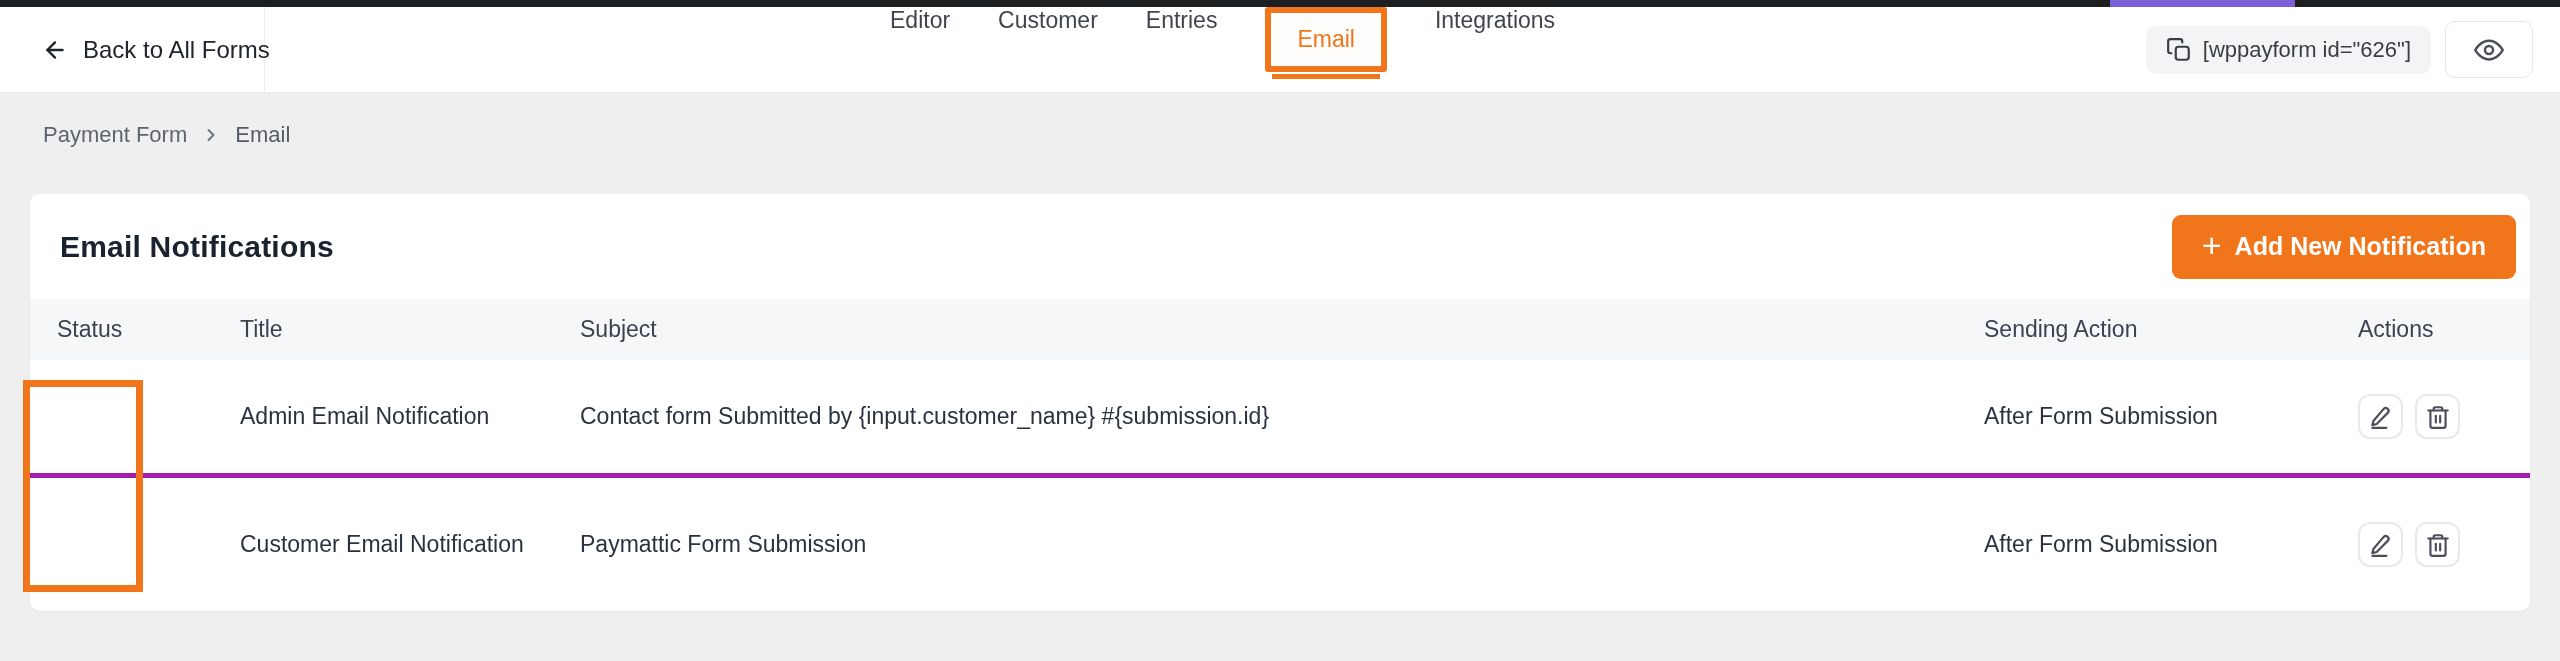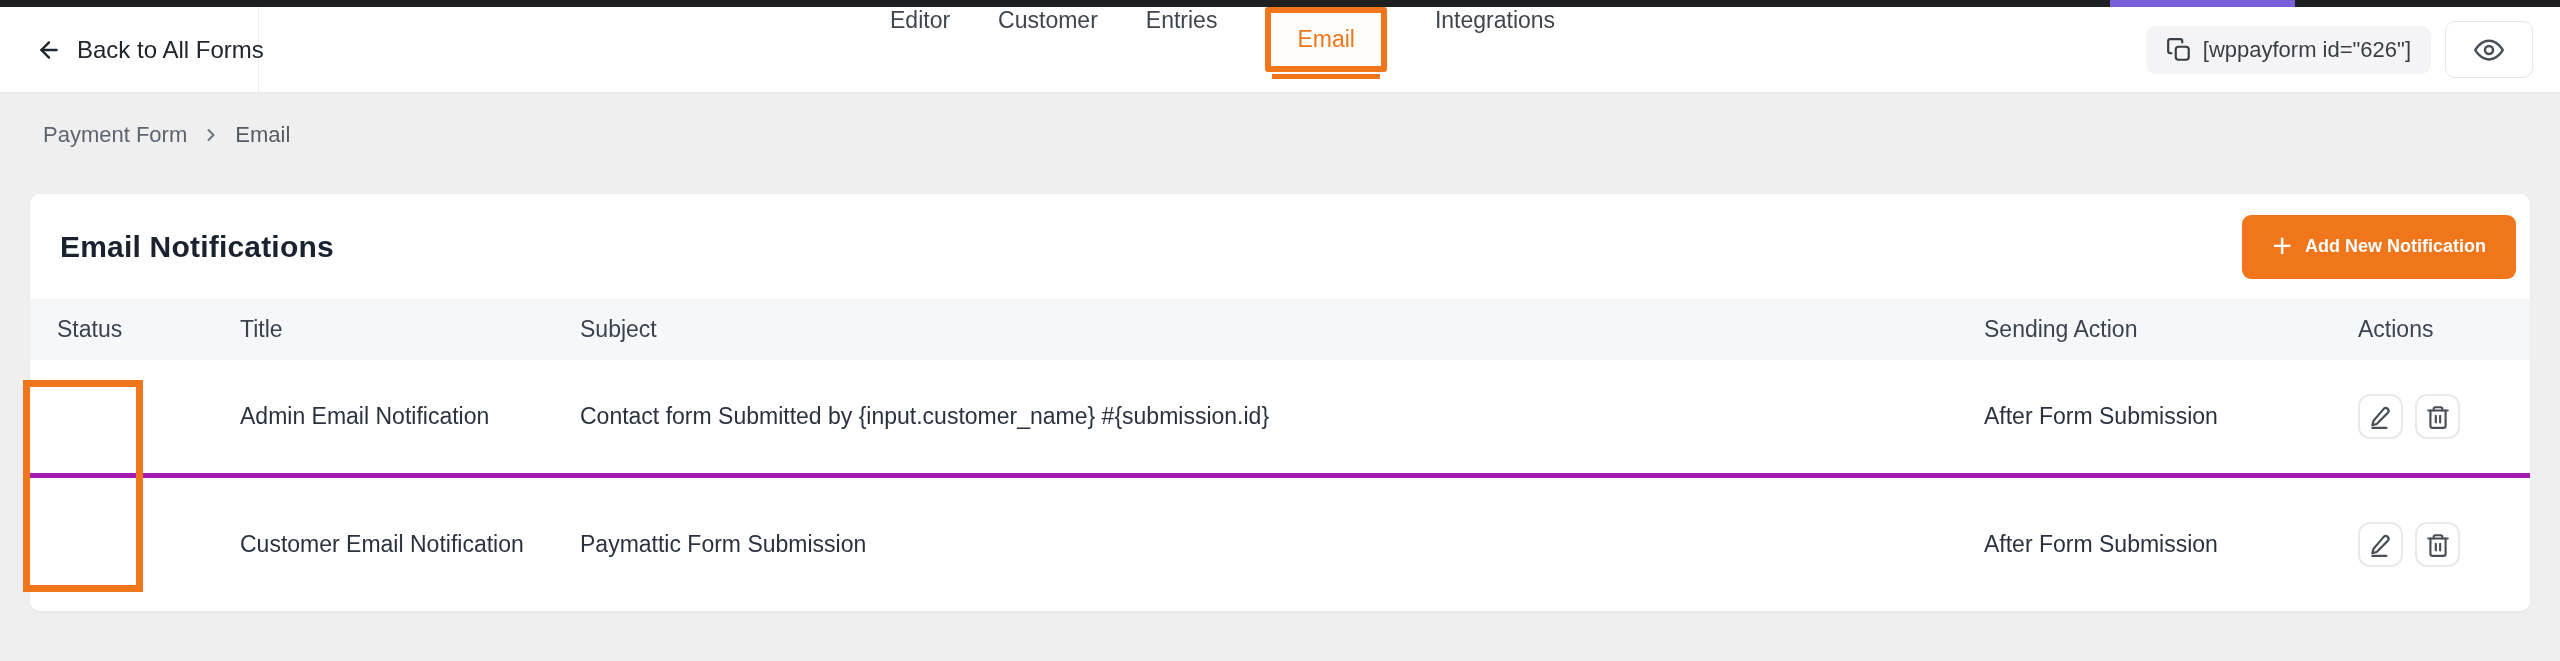--- a/index.html
+++ b/index.html
@@ -11,21 +11,21 @@
     color:#2b323f;
   }
   svg { display:block; }
 
   
   .top-strip { position:absolute; left:0; top:0; width:2560px; height:7px; background:#1e1f21; z-index:30; }
   .top-strip .progress { position:absolute; left:2110px; top:0; width:185px; height:7px; background:#7b5fd6; }
 
   
   .app-header { position:absolute; left:0; top:7px; width:2560px; height:86px; background:#ffffff; border-bottom:1px solid #e9e9ea; z-index:20; }
-  .back-section { position:absolute; left:6px; top:0; width:253px; height:100%; border-right:1px solid #ededee; display:flex; align-items:center; padding-left:30px; gap:15px; cursor:pointer; }
+  .back-section { position:absolute; left:12px; top:0; width:253px; height:100%; border-right:1px solid #ededee; display:flex; align-items:center; padding-left:30px; gap:15px; cursor:pointer; }
   .back-section .label { font-size:24px; color:#20252b; font-weight:500; white-space:nowrap; }
   .tabs { position:absolute; left:890px; top:0; height:100%; display:flex; align-items:flex-start; gap:48px; }
   .tab { font-size:23px; color:#40454d; cursor:pointer; white-space:nowrap; }
   .tab-active-wrap { position:relative; border:6px solid #f1761b; border-radius:3px; padding:13px 26px; background:#fffdfb; }
   .tab-active-wrap .tab { color:#f1761b; font-weight:500; }
   .tab-underline { position:absolute; left:50%; transform:translateX(-50%); top:calc(100% + 8px); width:108px; height:5px; background:#f1761b; }
   .header-right { position:absolute; right:27px; top:0; height:100%; display:flex; align-items:center; gap:14px; }
   .shortcode-pill { height:48px; background:#f4f4f6; border-radius:10px; display:flex; align-items:center; gap:11px; padding:0 20px; cursor:pointer; }
   .shortcode-pill .code { font-size:22px; color:#393e45; white-space:nowrap; }
   .eye-button { width:88px; height:57px; background:#ffffff; border:1px solid #e4e6e9; border-radius:10px; display:flex; align-items:center; justify-content:center; cursor:pointer; }
@@ -34,21 +34,21 @@
   .breadcrumb { position:absolute; left:43px; top:119px; height:32px; display:flex; align-items:center; gap:14px; }
   .crumb { font-size:22px; color:#5d646f; white-space:nowrap; cursor:pointer; }
   .crumb.current { color:#555c66; }
 
   
   .card { position:absolute; left:30px; top:194px; width:2500px; height:417px; background:#ffffff; border-radius:10px; box-shadow:0 1px 3px rgba(20,30,50,0.05); overflow:hidden; }
   .card-header { height:105px; display:flex; align-items:center; justify-content:space-between; padding:0 14px 0 30px; background:#ffffff; }
   .card-title { font-size:30px; font-weight:700; color:#19222e; letter-spacing:0.2px; }
   .add-btn { height:64px; background:#f1761b; border:none; border-radius:9px; color:#ffffff; display:flex; align-items:center; gap:13px; padding:0 30px; cursor:pointer; }
   .add-btn .plus { font-size:34px; font-weight:400; line-height:1; margin-top:-3px; }
-  .add-btn .label { font-size:18px; font-weight:700; white-space:nowrap; }
+  .add-btn .label { font-size:25px; font-weight:700; white-space:nowrap; }
 
   
   .grid-row { display:grid; grid-template-columns:183px 340px 1404px 374px 1fr; align-items:center; padding:0 30px 0 27px; }
   .thead { height:61px; background:#f5f7f9; }
   .thead .th { font-size:23px; color:#3b4350; }
   .trow { background:#ffffff; }
   .trow.r1 { height:113px; }
   .trow.r2 { height:138px; border-top:5px solid #a21caf; }
   .td { font-size:23px; color:#2b323f; }
 

